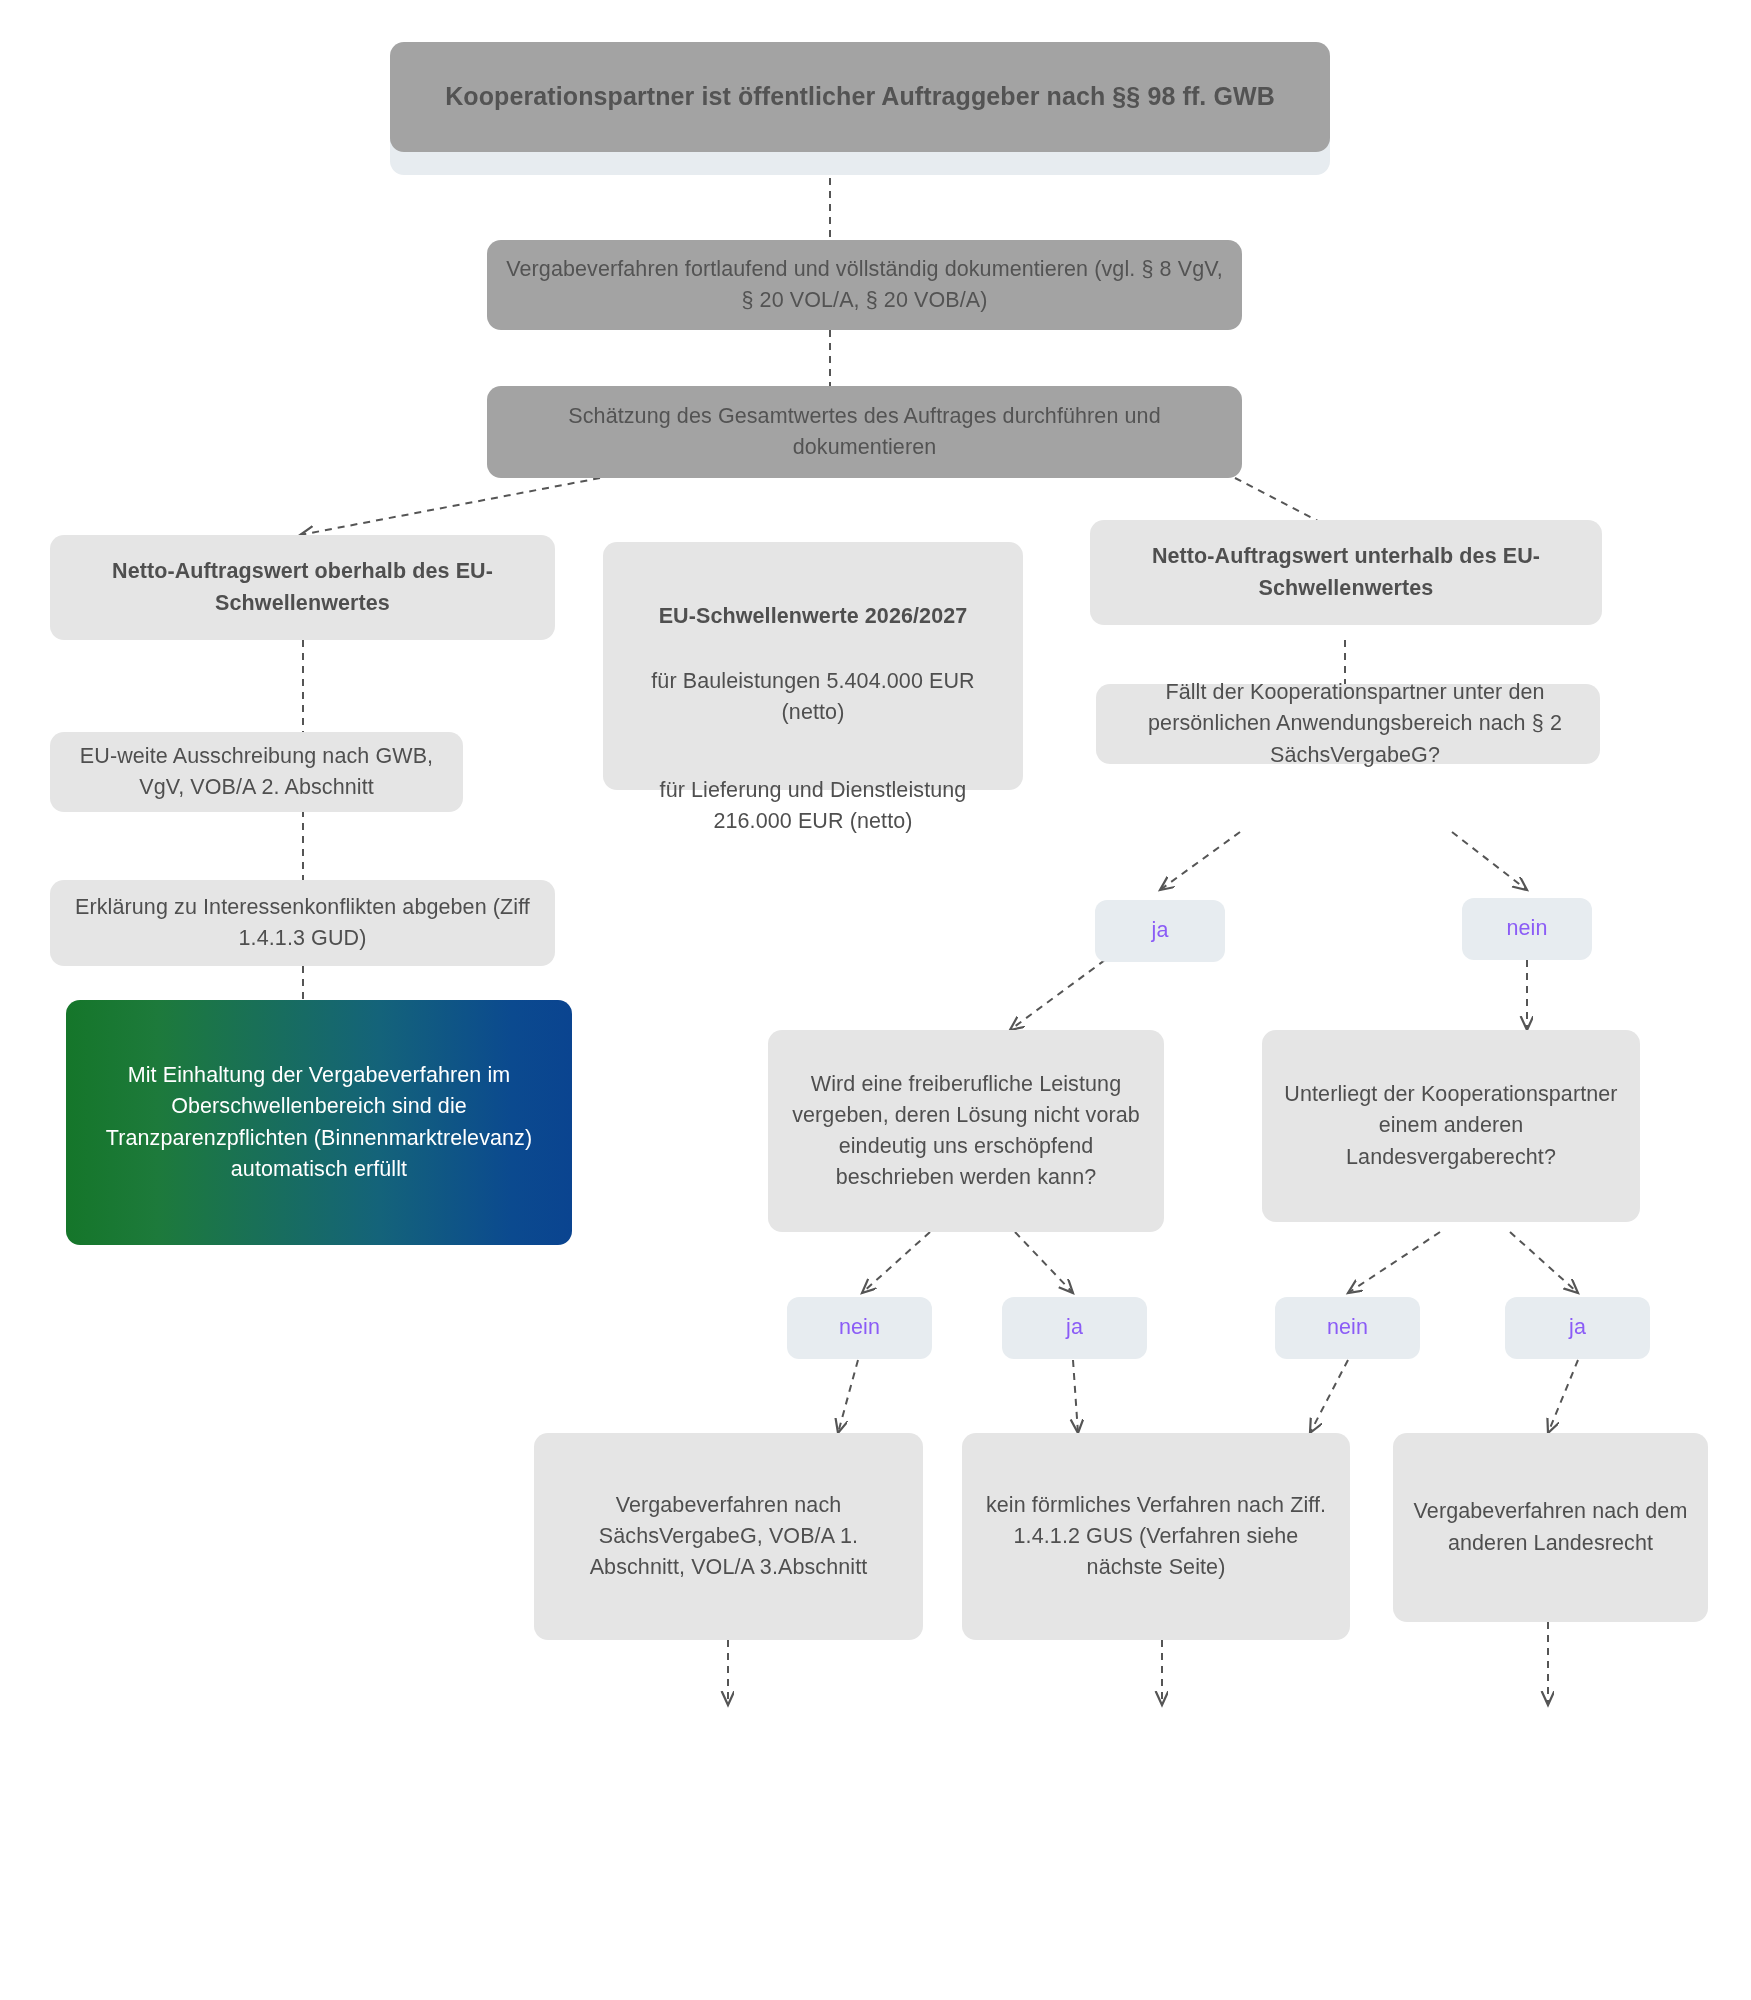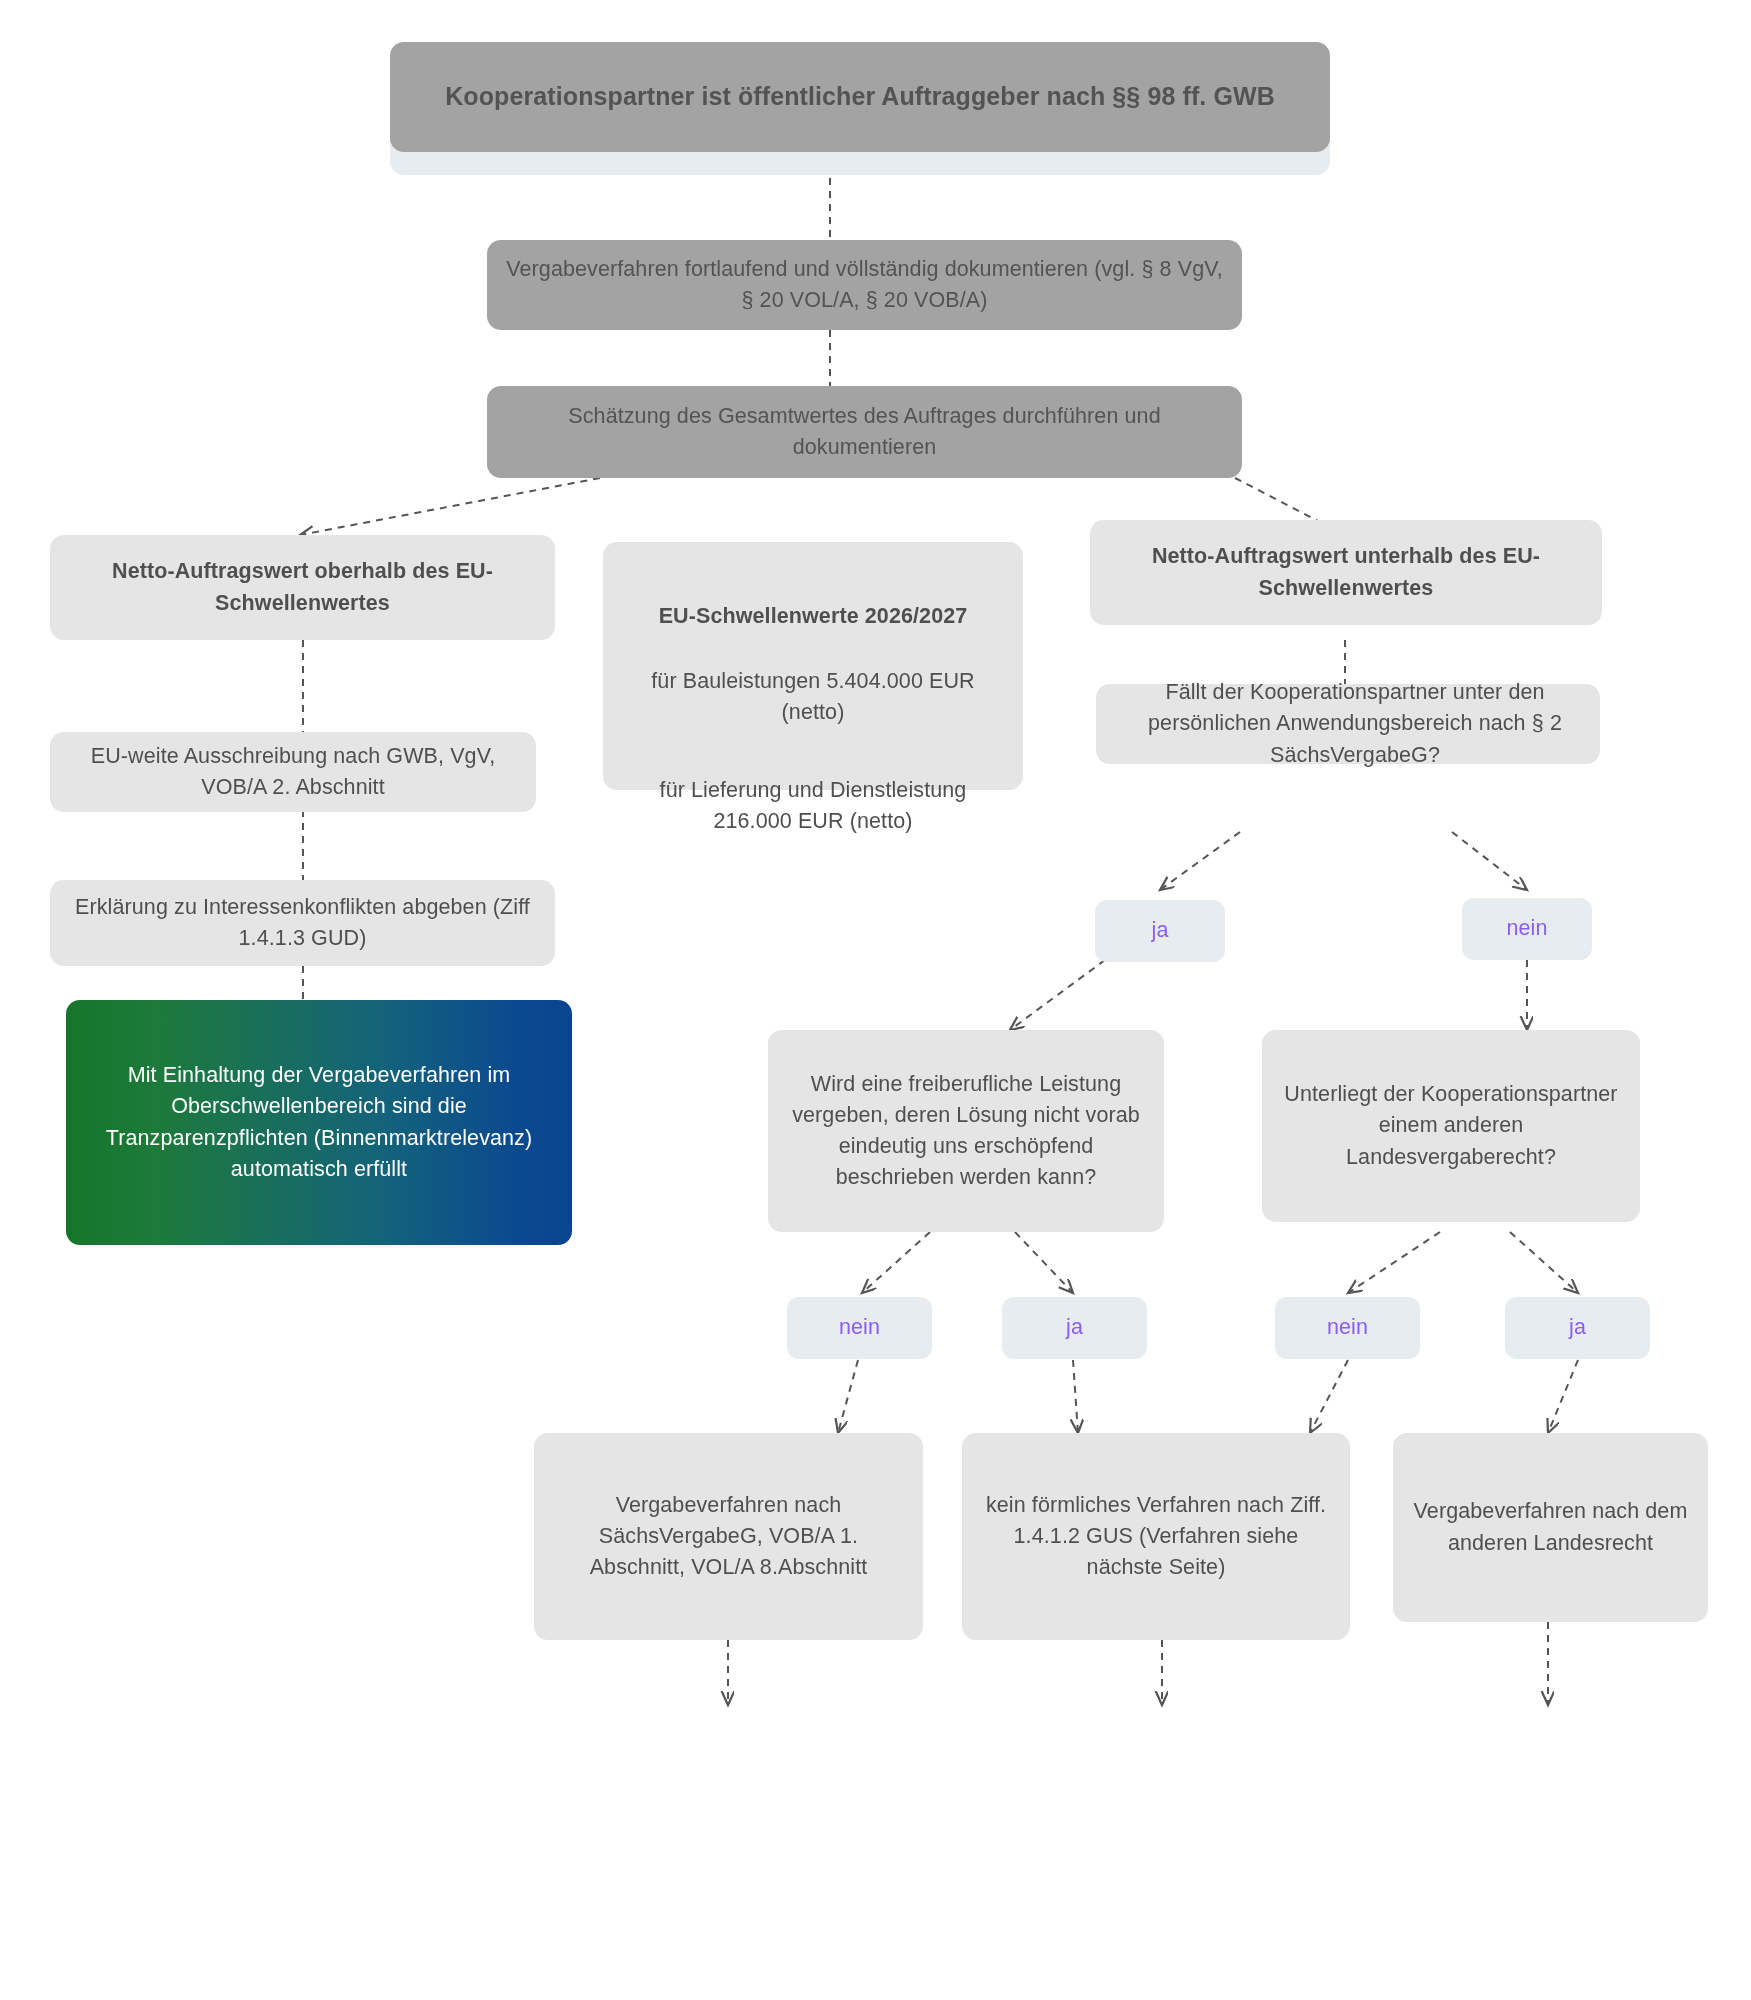--- a/index.html
+++ b/index.html
@@ -173,21 +173,21 @@
       <span class="eu-title">EU-Schwellenwerte 2026/2027</span>
       <span class="eu-p0">für Bauleistungen 5.404.000 EUR (netto)</span>
       <span class="eu-p">für Lieferung und Dienstleistung 216.000 EUR (netto)</span>
     </span>
   </div>
 
   <div class="node n-blue n-bold" style="left:1090px; top:520px; width:512px; height:105px;">
     <span class="txt">Netto-Auftragswert unterhalb des EU-Schwellenwertes</span>
   </div>
 
-  <div class="node n-blue" style="left:50px; top:732px; width:486px; height:80px;">
+  <div class="node n-blue" style="left:50px; top:732px; width:413px; height:80px;">
     <span class="txt">EU-weite Ausschreibung nach GWB, VgV, VOB/A 2. Abschnitt</span>
   </div>
 
   <div class="node n-blue" style="left:50px; top:880px; width:505px; height:86px;">
     <span class="txt">Erklärung zu Interessenkonflikten abgeben (Ziff 1.4.1.3 GUD)</span>
   </div>
 
   <div class="node n-grad" style="left:66px; top:1000px; width:506px; height:245px;">
     <span class="txt">Mit Einhaltung der Vergabeverfahren im Oberschwellenbereich sind die Tranzparenzpflichten (Binnenmarktrelevanz) automatisch erfüllt</span>
   </div>
@@ -222,21 +222,21 @@
 
   <div class="node n-pill" style="left:1275px; top:1297px; width:145px; height:62px;">
     <span class="txt">nein</span>
   </div>
 
   <div class="node n-pill" style="left:1505px; top:1297px; width:145px; height:62px;">
     <span class="txt">ja</span>
   </div>
 
   <div class="node n-blue" style="left:534px; top:1433px; width:389px; height:207px;">
-    <span class="txt">Vergabeverfahren nach SächsVergabeG, VOB/A 1. Abschnitt, VOL/A 8.Abschnitt</span>
+    <span class="txt">Vergabeverfahren nach SächsVergabeG, VOB/A 1. Abschnitt, VOL/A 3.Abschnitt</span>
   </div>
 
   <div class="node n-blue" style="left:962px; top:1433px; width:388px; height:207px;">
     <span class="txt">kein förmliches Verfahren nach Ziff. 1.4.1.2 GUS (Verfahren siehe nächste Seite)</span>
   </div>
 
   <div class="node n-blue" style="left:1393px; top:1433px; width:315px; height:189px;">
     <span class="txt">Vergabeverfahren nach dem anderen Landesrecht</span>
   </div>
 

